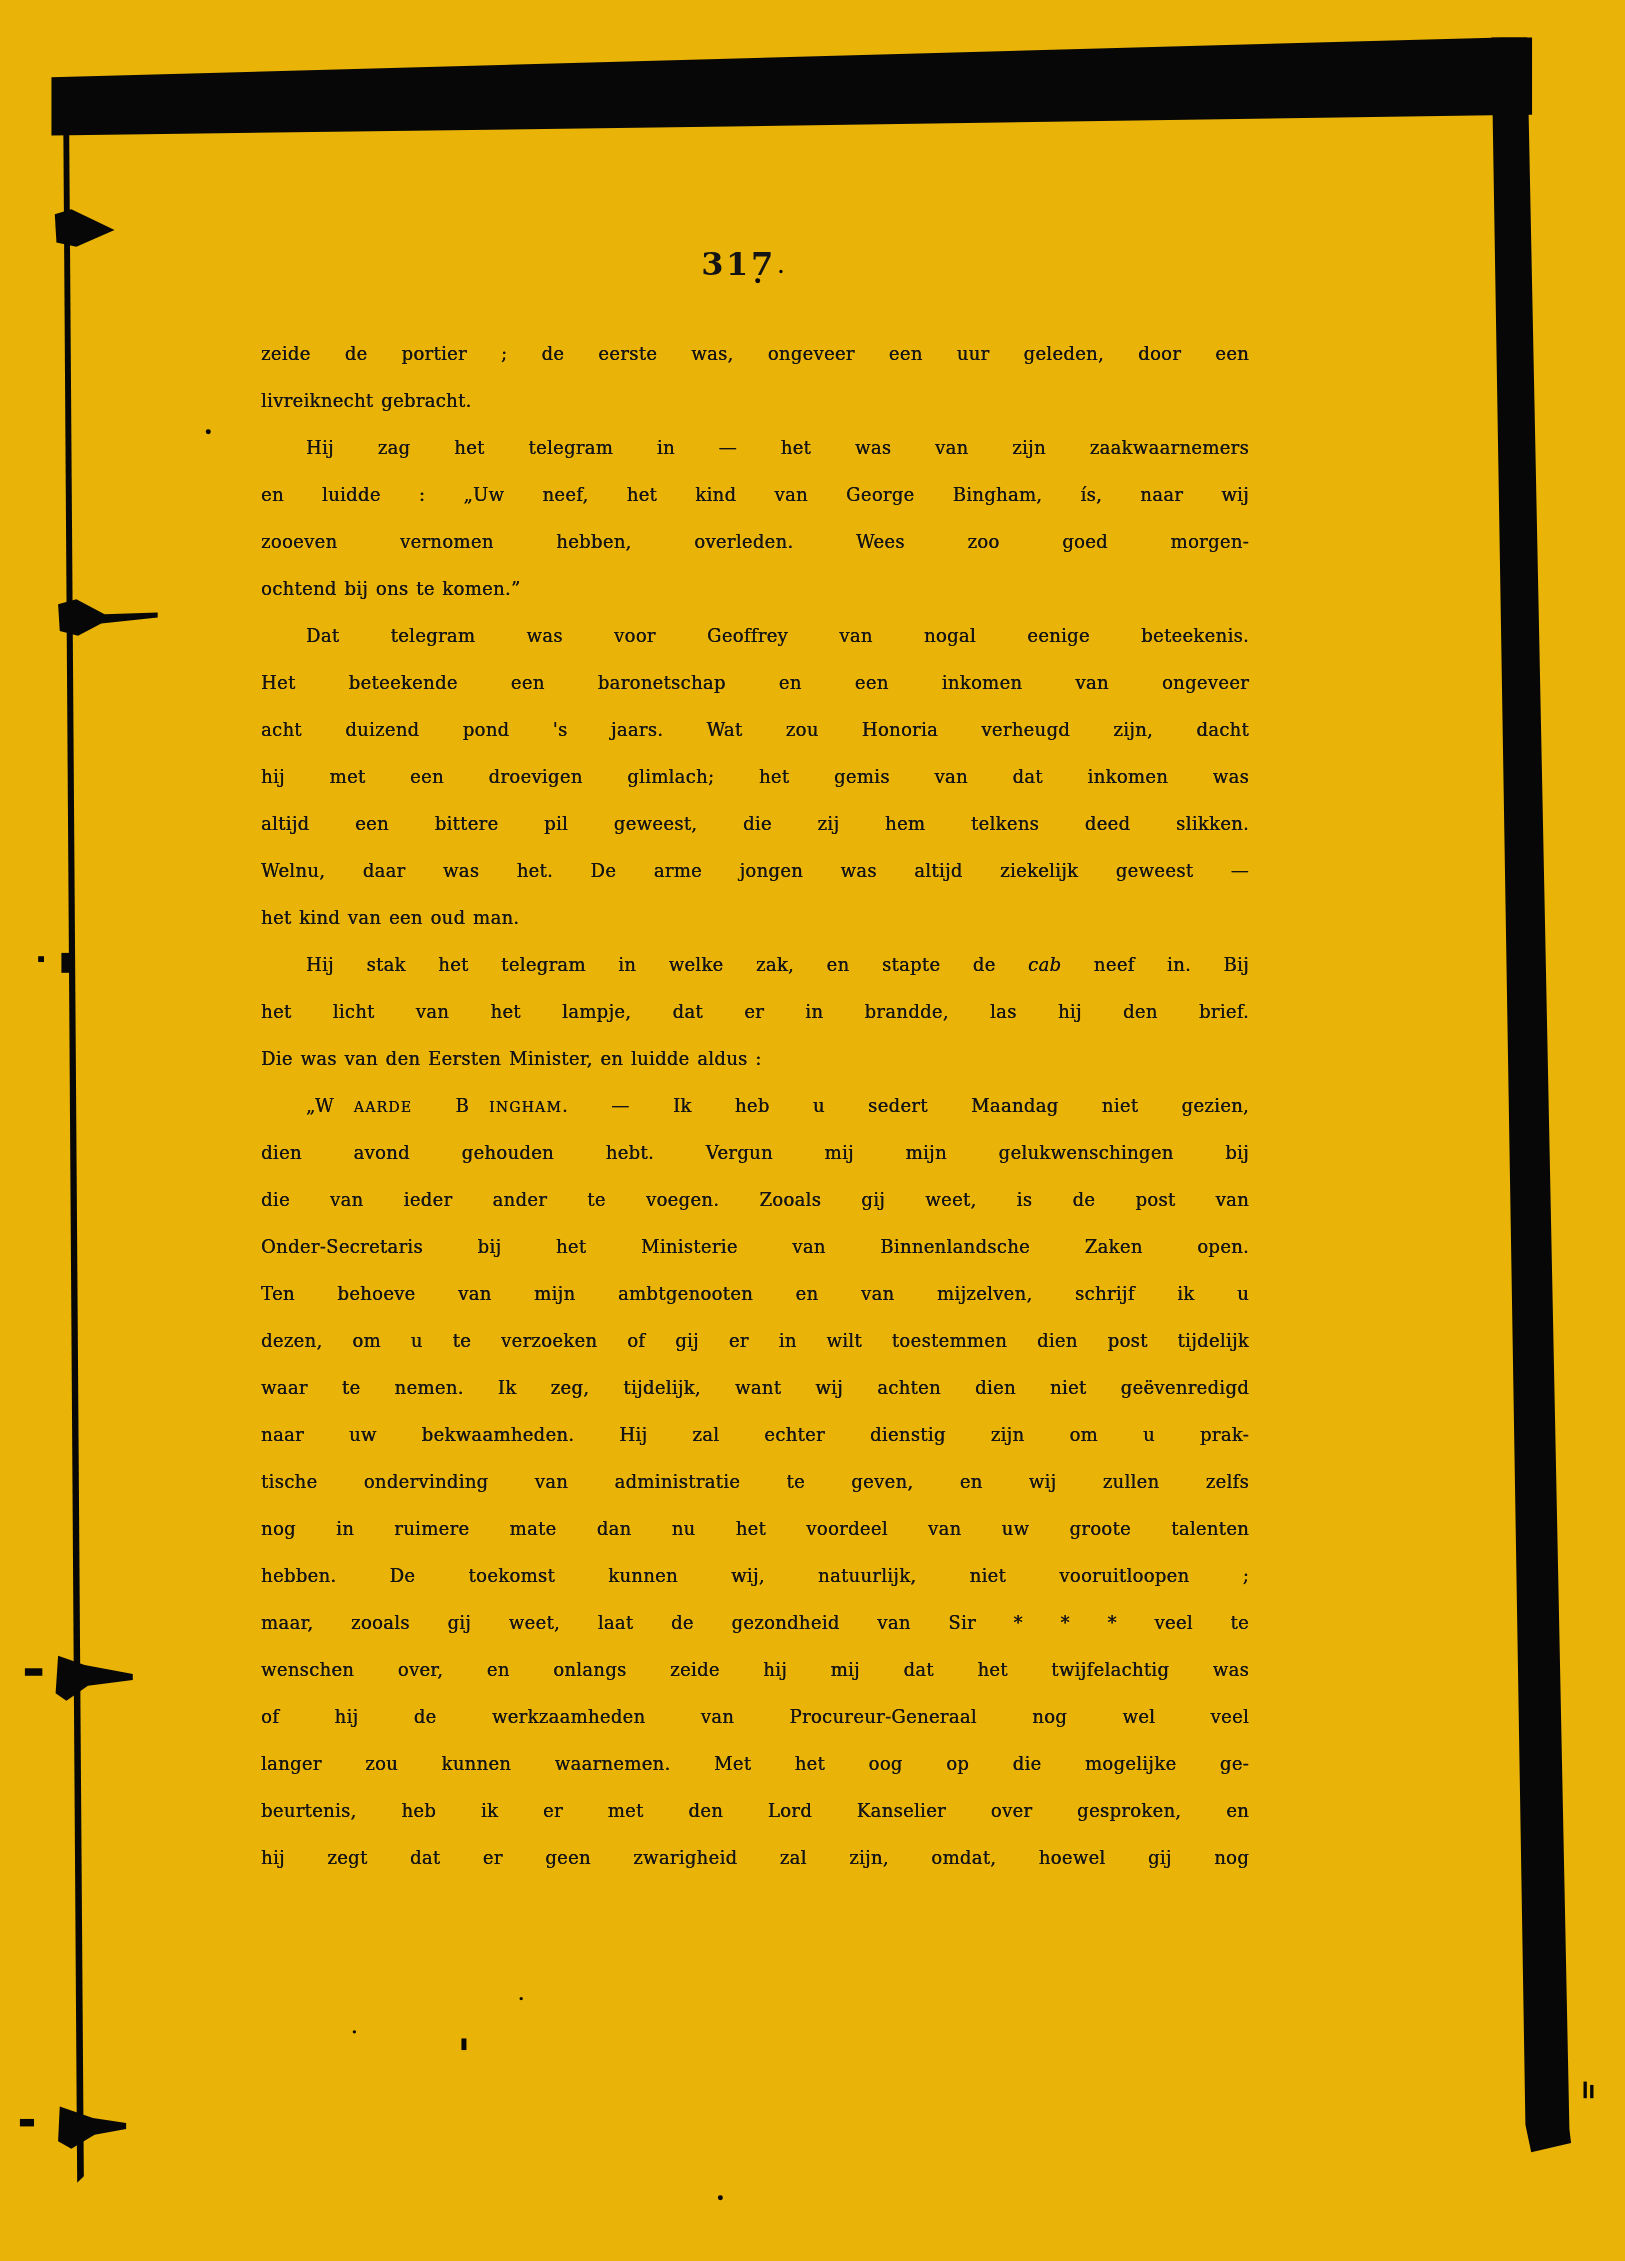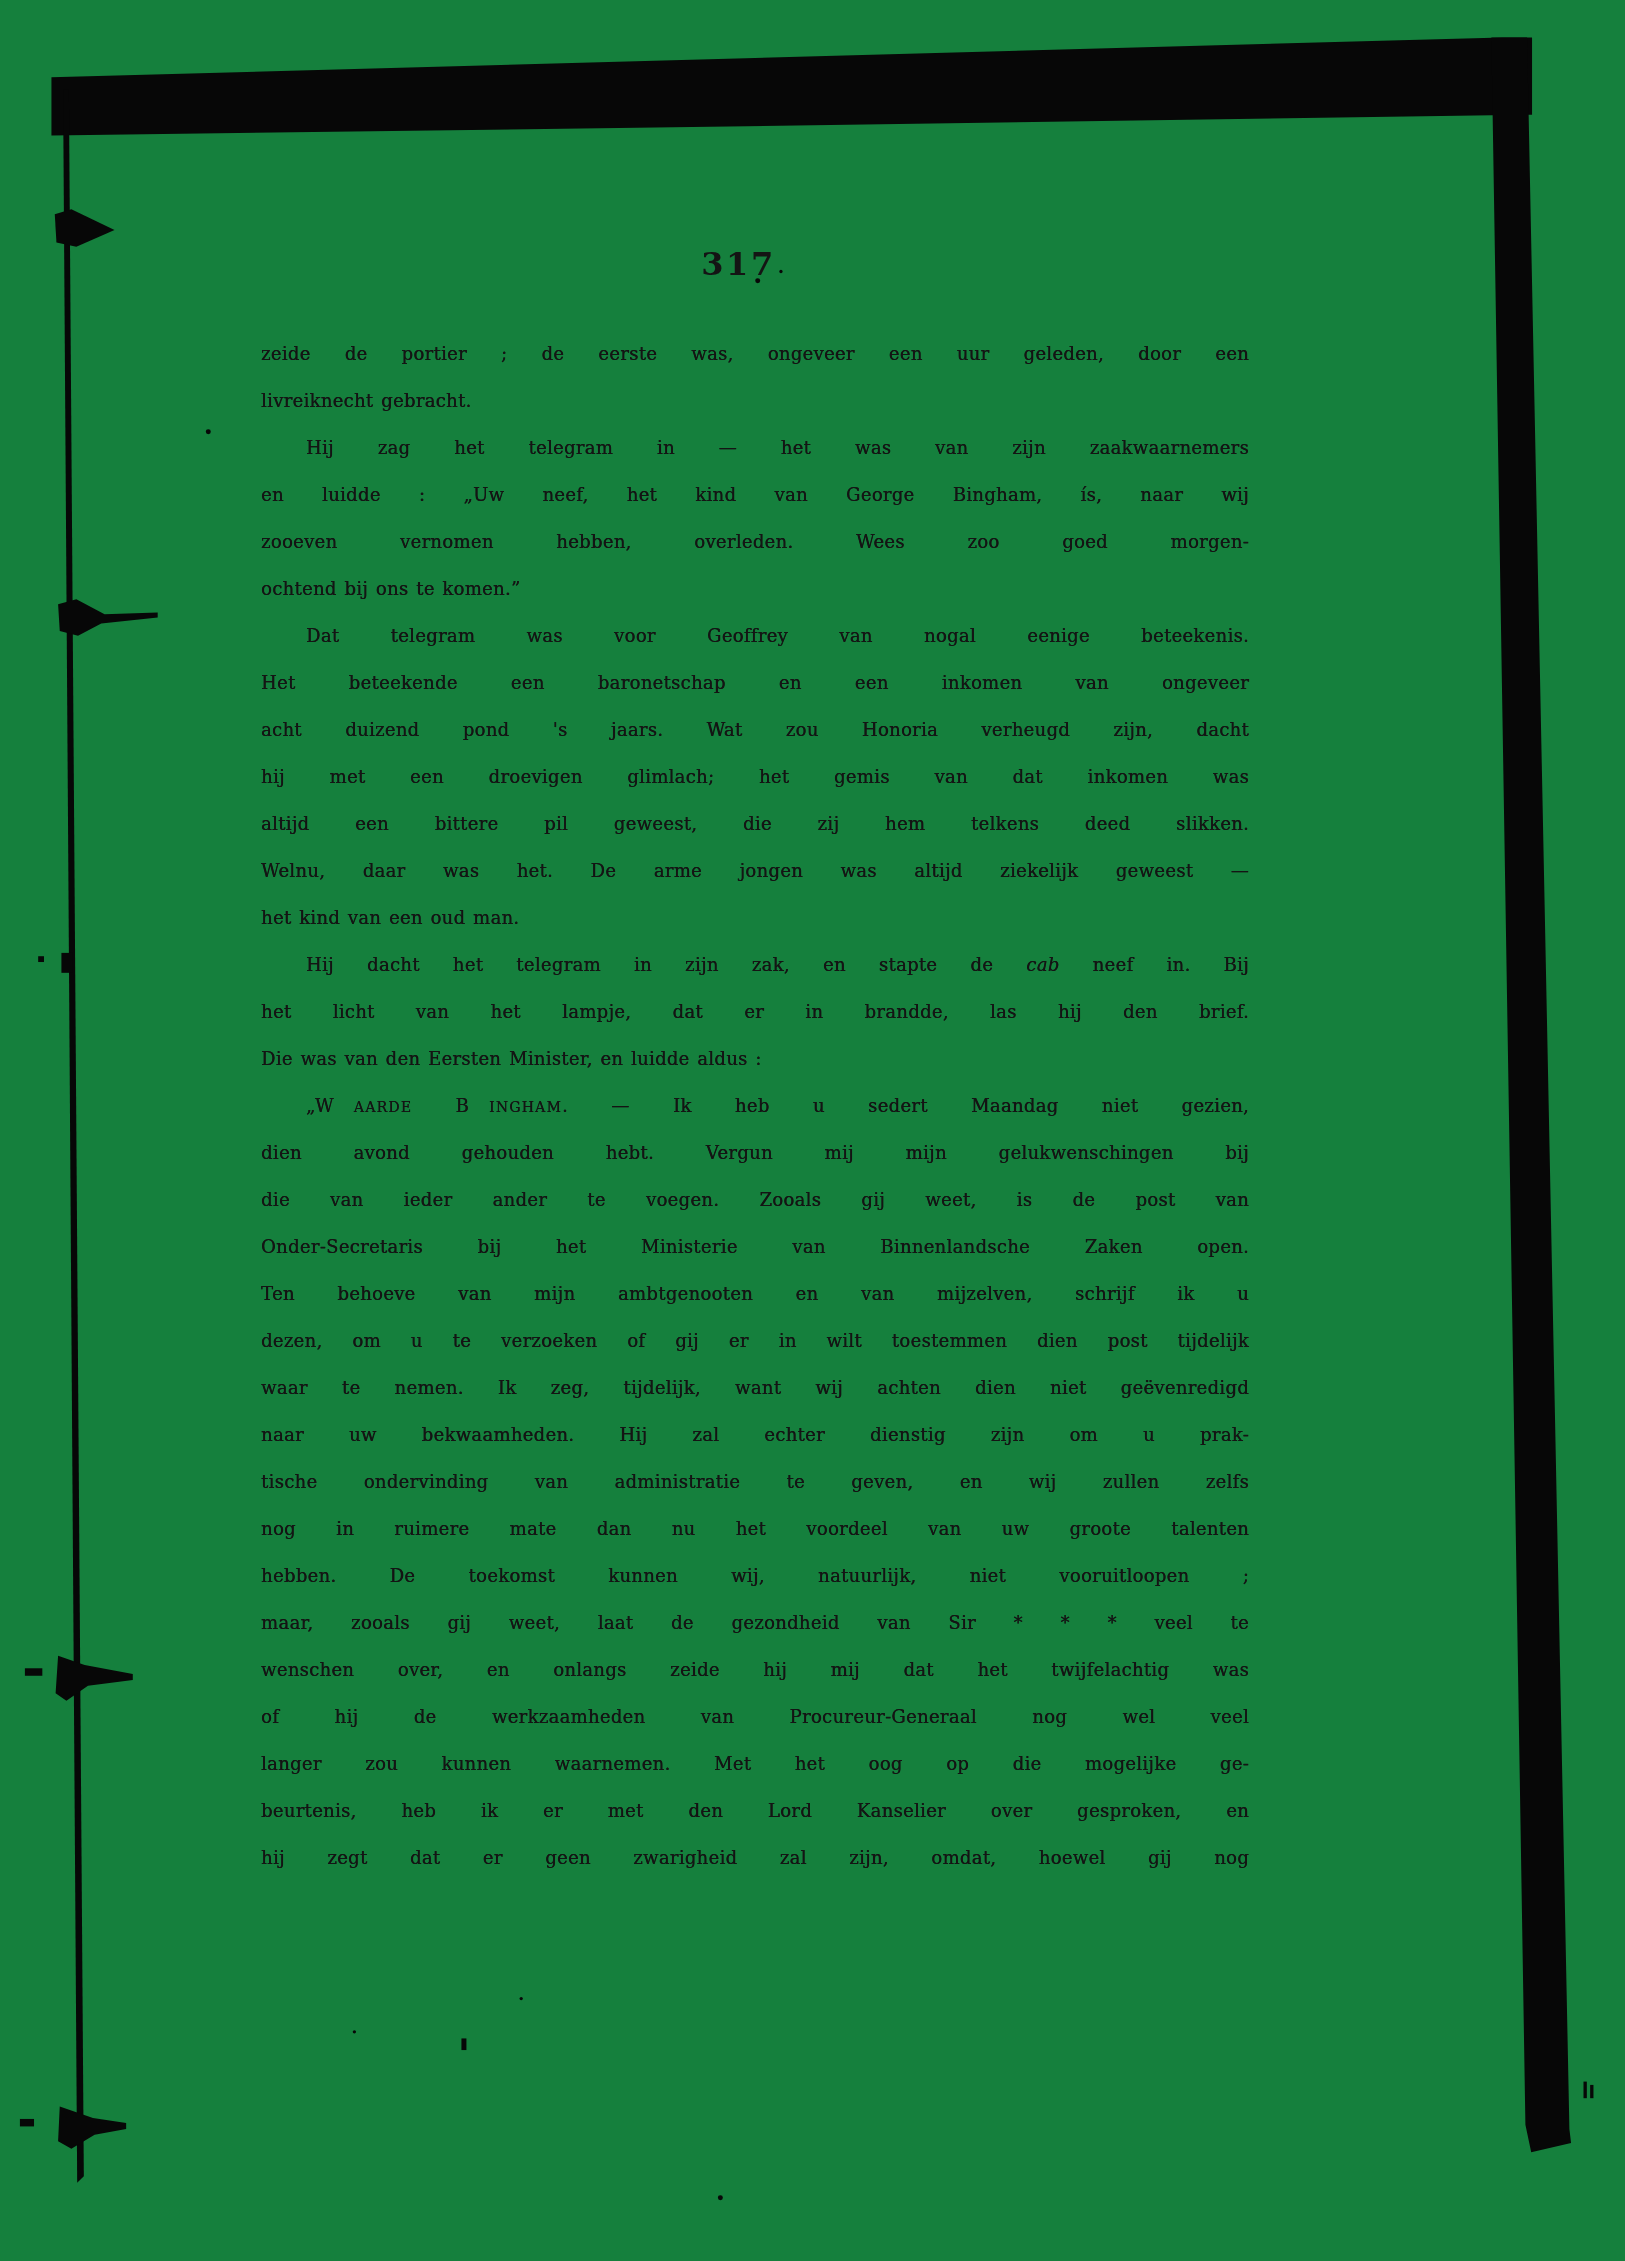--- a/index.html
+++ b/index.html
@@ -49,21 +49,21 @@
     text-shadow: 0.3px 0 0 currentColor;
   }
   .line.para-end { text-align-last: left; }
   .line.indent { padding-left: 45px; }
   .it { font-style: italic; }
   .sc { font-size: 0.78em; letter-spacing: 1.2px; margin-left: 20px; }
 </style>
 </head>
 <body>
 
-<div class="page" style="background: #15803d; color: rgb(20, 20, 20);">
+<div class="page" style="background: #eab308; color: rgb(20, 20, 20);">
 
   <svg class="artifacts" viewBox="0 0 1958 2724" xmlns="http://www.w3.org/2000/svg" aria-hidden="true">
 
     <polygon fill="#070707" points="62,93 1810,45 1846,45 1846,138 900,152 62,163"></polygon>
 
     <polygon fill="#070707" points="1797,45 1840,45 1891,2565 1893,2582 1845,2593 1838,2560"></polygon>
 
     <polygon fill="#070707" points="76,108 83,107 101,2622 93,2630"></polygon>
 
     <polygon fill="#070707" points="66,258 86,252 138,277 92,297 68,292"></polygon>
@@ -95,21 +95,21 @@
       <div class="line"><span>en luidde : „Uw neef, het kind van George Bingham, ís, naar wij</span></div>
       <div class="line"><span>zooeven vernomen hebben, overleden. Wees zoo goed morgen-</span></div>
       <div class="line para-end"><span>ochtend bij ons te komen.”</span></div>
       <div class="line indent"><span>Dat telegram was voor Geoffrey van nogal eenige beteekenis.</span></div>
       <div class="line"><span>Het beteekende een baronetschap en een inkomen van ongeveer</span></div>
       <div class="line"><span>acht duizend pond 's jaars. Wat zou Honoria verheugd zijn, dacht</span></div>
       <div class="line"><span>hij met een droevigen glimlach; het gemis van dat inkomen was</span></div>
       <div class="line"><span>altijd een bittere pil geweest, die zij hem telkens deed slikken.</span></div>
       <div class="line"><span>Welnu, daar was het. De arme jongen was altijd ziekelijk geweest —</span></div>
       <div class="line para-end"><span>het kind van een oud man.</span></div>
-      <div class="line indent"><span>Hij dacht het telegram in zijn zak, en stapte de </span><span class="it">cab</span><span> neef in. Bij</span></div>
+      <div class="line indent"><span>Hij stak het telegram in welke zak, en stapte de </span><span class="it">cab</span><span> neef in. Bij</span></div>
       <div class="line"><span>het licht van het lampje, dat er in brandde, las hij den brief.</span></div>
       <div class="line para-end"><span>Die was van den Eersten Minister, en luidde aldus :</span></div>
       <div class="line indent"><span>„W</span><span class="sc">AARDE</span><span> B</span><span class="sc">INGHAM</span><span>. — Ik heb u sedert Maandag niet gezien,</span></div>
       <div class="line"><span>dien avond gehouden hebt. Vergun mij mijn gelukwenschingen bij</span></div>
       <div class="line"><span>die van ieder ander te voegen. Zooals gij weet, is de post van</span></div>
       <div class="line"><span>Onder-Secretaris bij het Ministerie van Binnenlandsche Zaken open.</span></div>
       <div class="line"><span>Ten behoeve van mijn ambtgenooten en van mijzelven, schrijf ik u</span></div>
       <div class="line"><span>dezen, om u te verzoeken of gij er in wilt toestemmen dien post tijdelijk</span></div>
       <div class="line"><span>waar te nemen. Ik zeg, tijdelijk, want wij achten dien niet geëvenredigd</span></div>
       <div class="line"><span>naar uw bekwaamheden. Hij zal echter dienstig zijn om u prak-</span></div>

